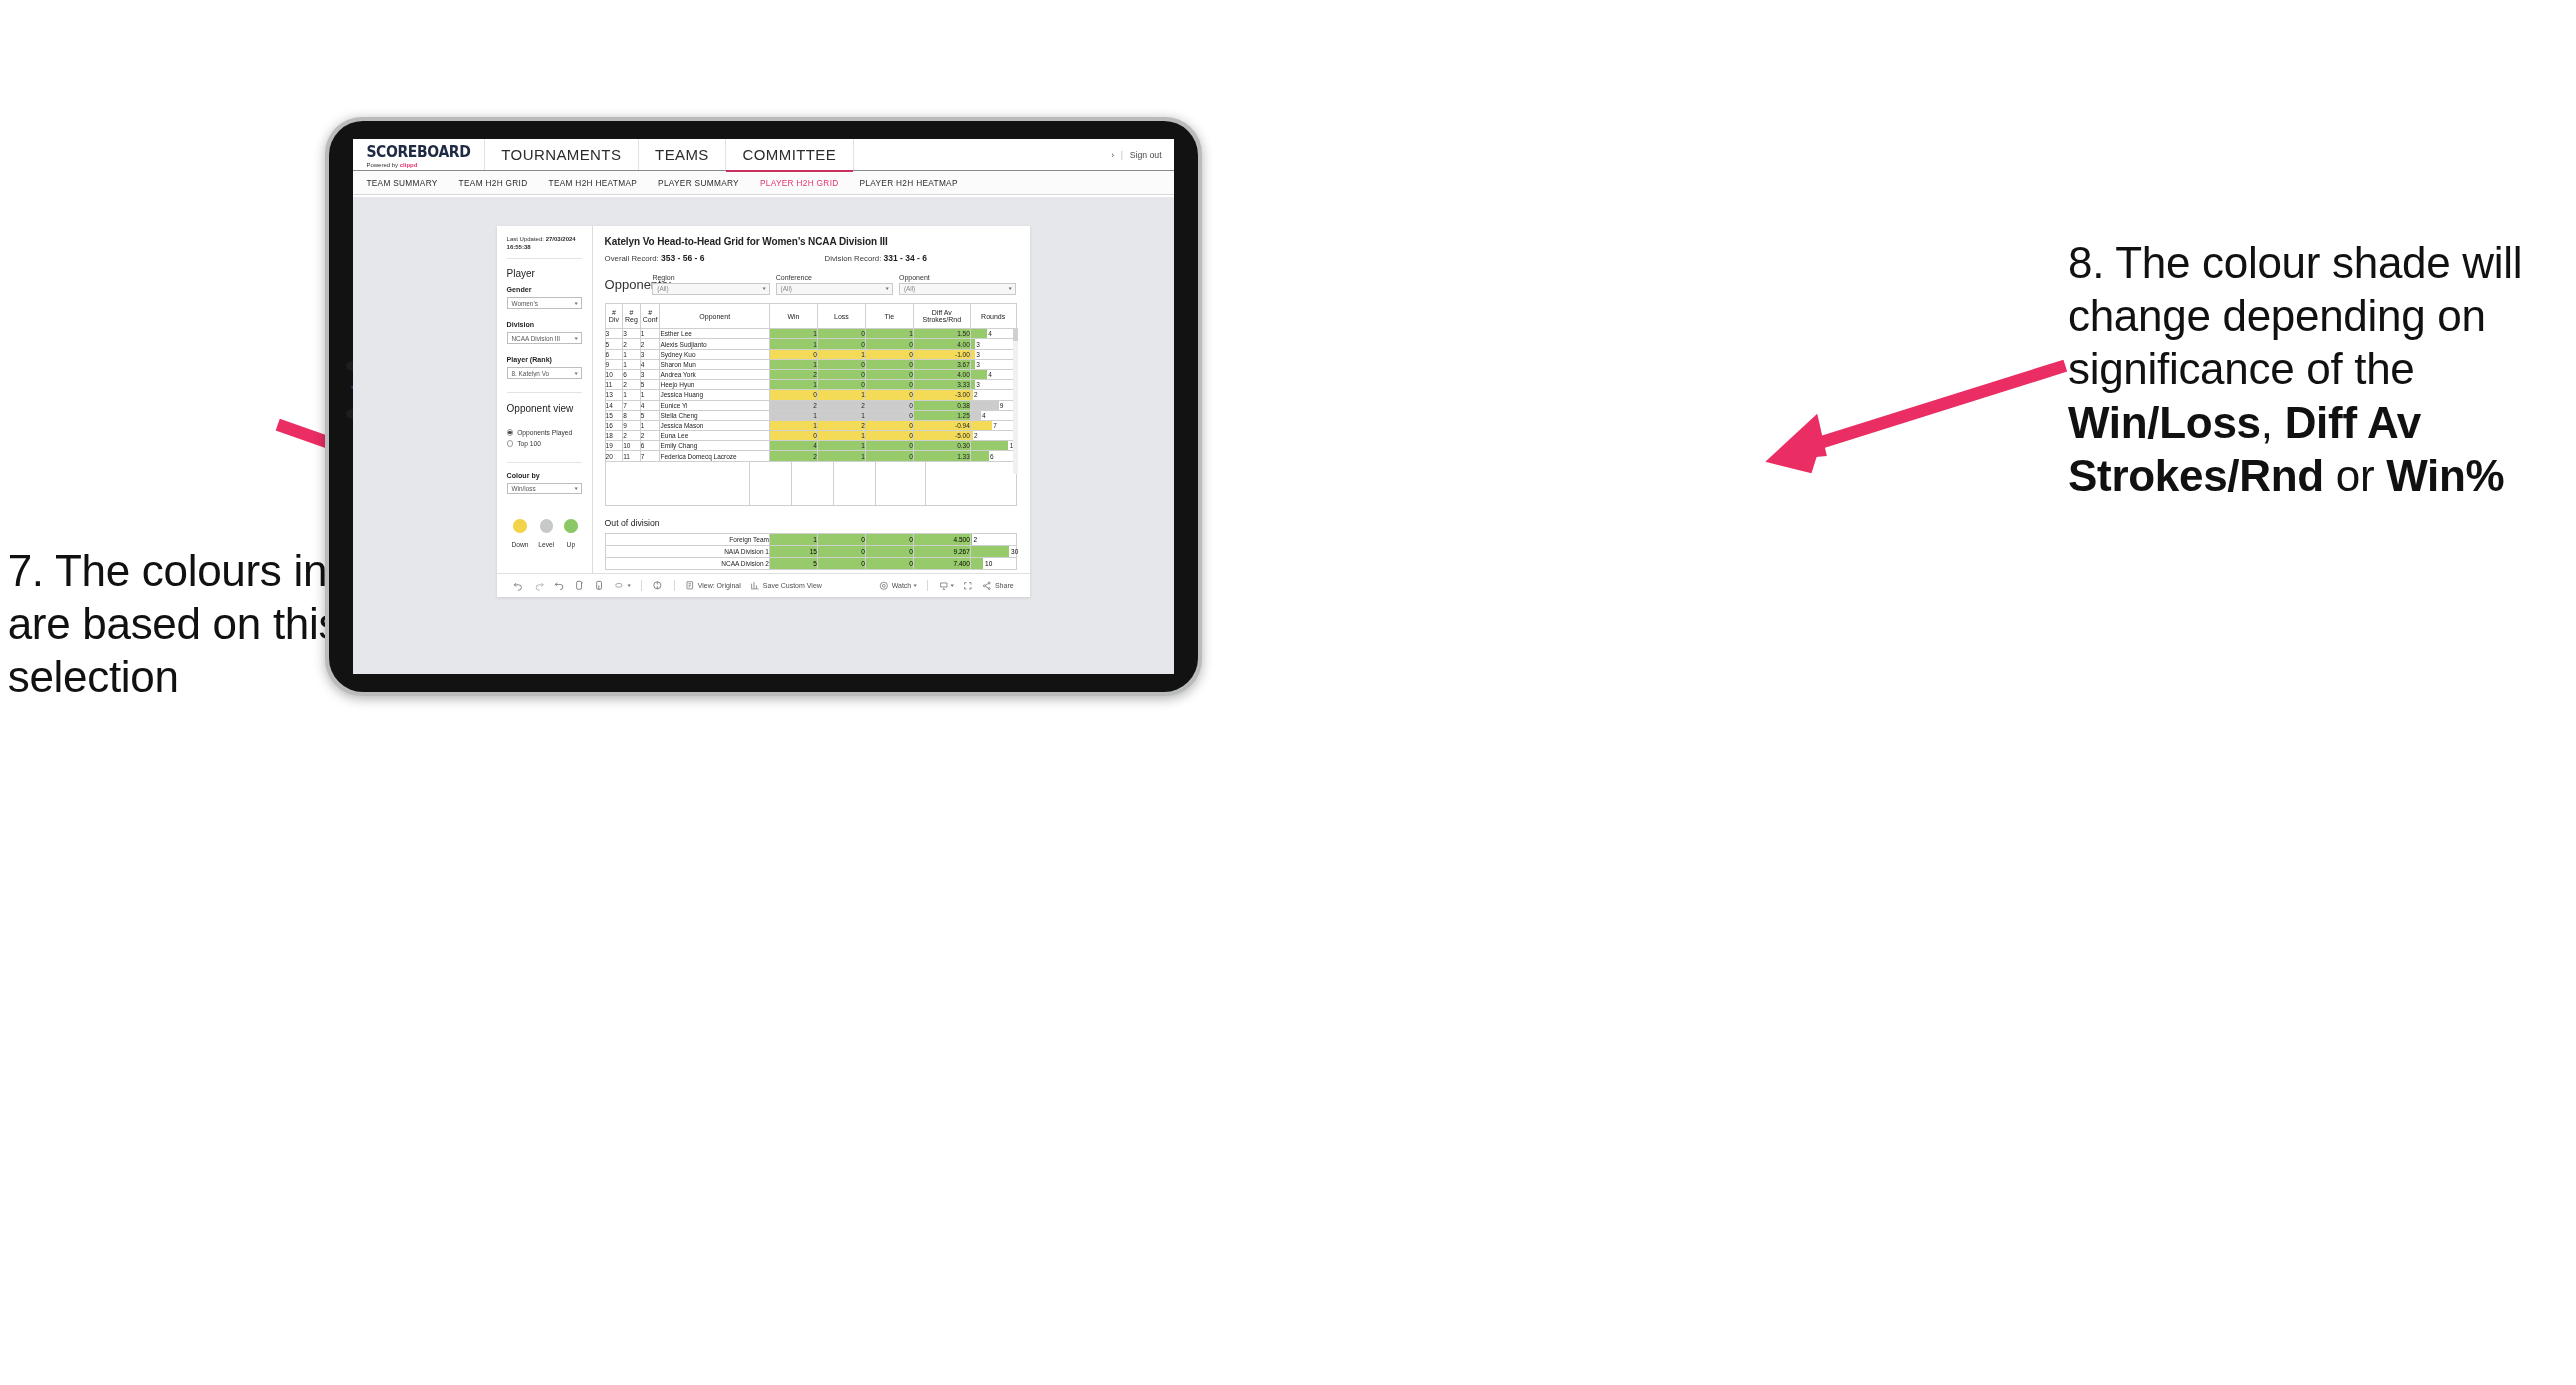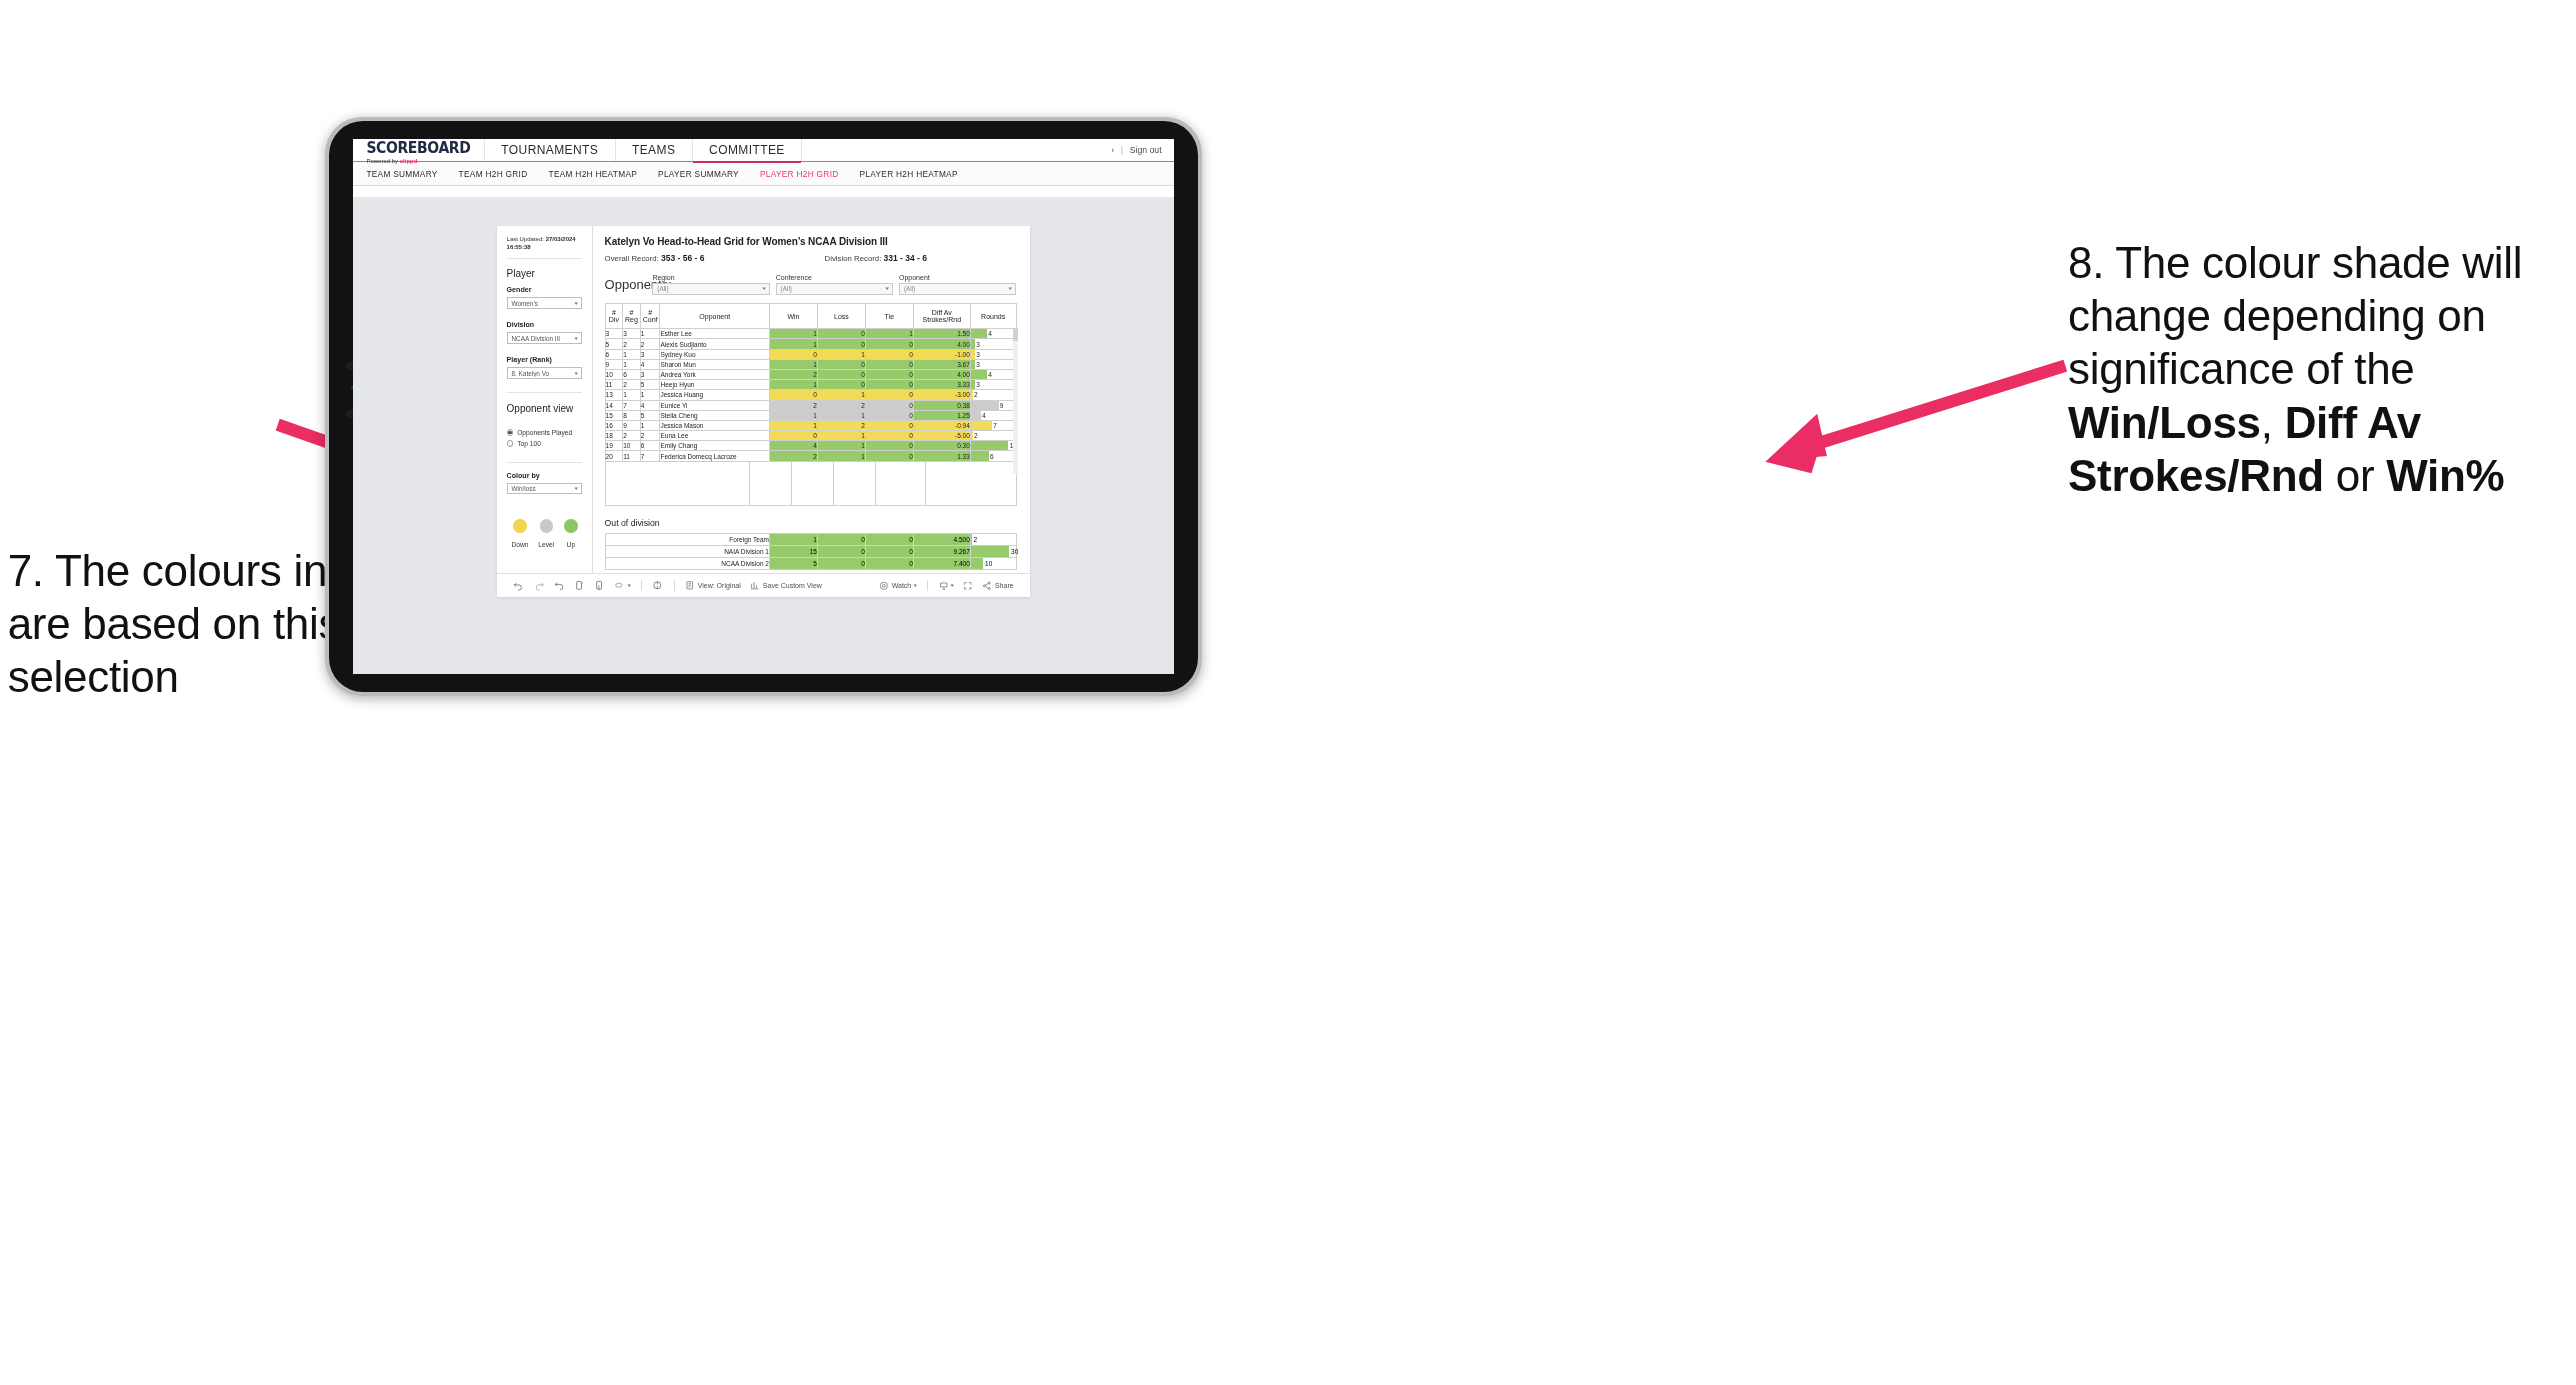--- a/index.html
+++ b/index.html
@@ -49,21 +49,21 @@
   
   #screen {
     width: 100%; height: 100%;
     background: #ffffff;
     overflow: hidden;
     position: relative;
   }
 
   
   #topbar {
-    height: 23px;
+    height: 32px;
     background: #ffffff;
     display: flex;
     align-items: stretch;
     border-bottom: 1.9px solid #888b8d;
     position: relative;
   }
   #brand {
     padding: 2.9px 13.5px 0 13.5px;
     border-right: 1px solid #e2e2e2;
     display: flex; flex-direction: column; justify-content: center;
@@ -80,21 +80,21 @@
   }
   #brand-sub {
     font-size: 6px; color: #333; margin-top: 3.9px; line-height:1;
   }
   #brand-sub .pw { color:#333; }
   #brand-sub .clippd { color: #e8336d; font-weight: 700; }
 
   .topnav-item {
     display: flex; align-items: center;
     padding: 0 16.4px;
-    font-size: 12px;
+    font-size: 15px;
     letter-spacing: 0.4px;
     color: #2b2b2b;
     border-right: 1px solid #e2e2e2;
     cursor: pointer;
     position: relative;
   }
   .topnav-item.active::after {
     content:"";
     position:absolute; left:0; right:0; bottom:-1.9px; height:1.9px;
     background:#c8315c;

